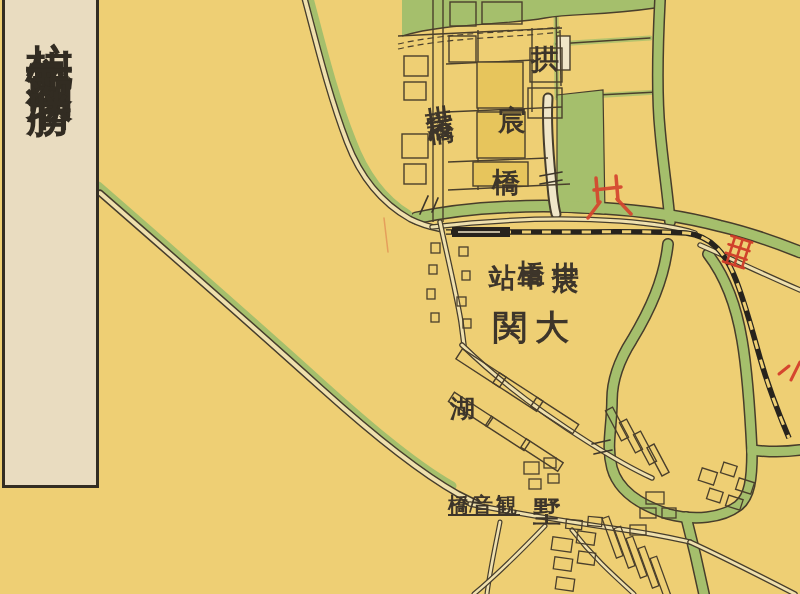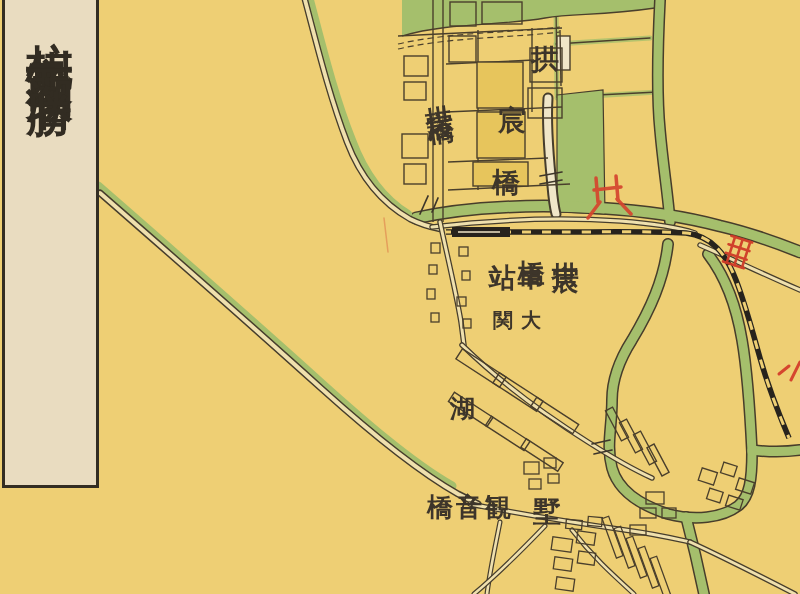--- a/index.html
+++ b/index.html
@@ -234,22 +234,22 @@
   <div class="lbl v rot8" style="left:421px;top:84px;font-size:27px;letter-spacing:6px;">拱宸橋</div>
 
   <span class="lbl" style="left:531px;top:45px;font-size:28px;">拱</span>
   <span class="lbl" style="left:498px;top:106px;font-size:28px;">宸</span>
   <span class="lbl" style="left:492px;top:168px;font-size:28px;">橋</span>
 
   <div class="lbl v" style="left:551px;top:240px;font-size:27px;letter-spacing:3px;">拱宸</div>
   <div class="lbl v" style="left:517px;top:238px;font-size:27px;letter-spacing:3px;">橋車</div>
   <div class="lbl v" style="left:488px;top:242px;font-size:27px;">站</div>
 
-  <div class="lbl" style="left:493px;top:310px;font-size:20px;letter-spacing:8px;">関大</div>
+  <div class="lbl" style="left:493px;top:310px;font-size:34px;letter-spacing:8px;">関大</div>
 
   <div class="lbl" style="left:450px;top:396px;font-size:25px;">湖</div>
 
 
-  <div class="lbl" style="left:427px;top:494px;font-size:26px;letter-spacing:3px;">橋音観</div>
+  <div class="lbl" style="left:448px;top:494px;font-size:21px;letter-spacing:3px;text-decoration:underline;">橋音観</div>
 
   <div class="lbl" style="left:533px;top:497px;font-size:28px;">墅</div>
 
 </div>
 
 </body></html>

